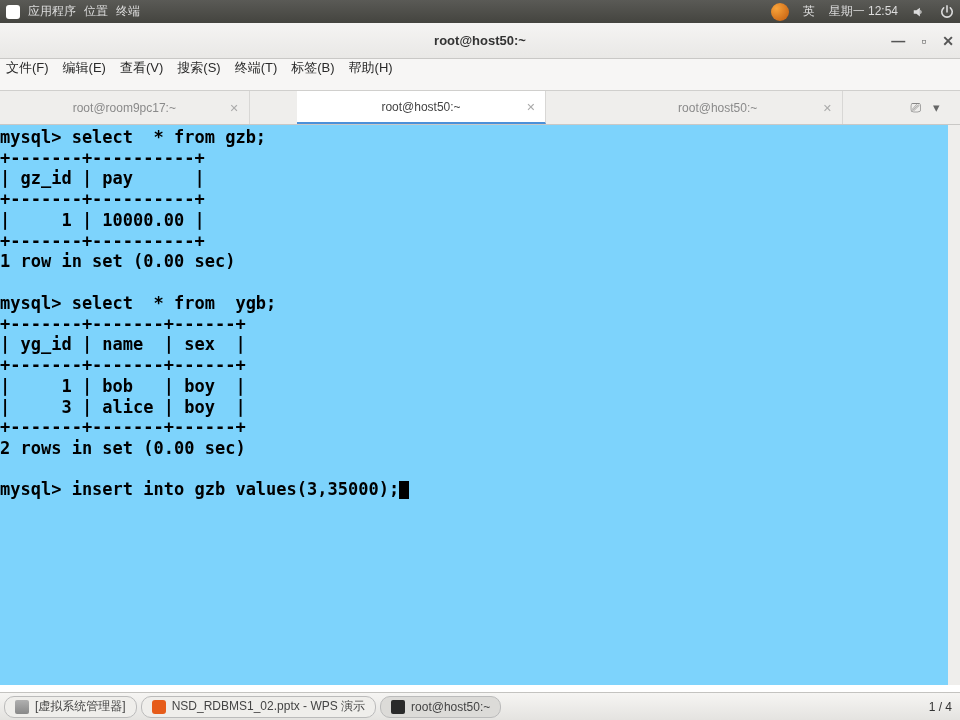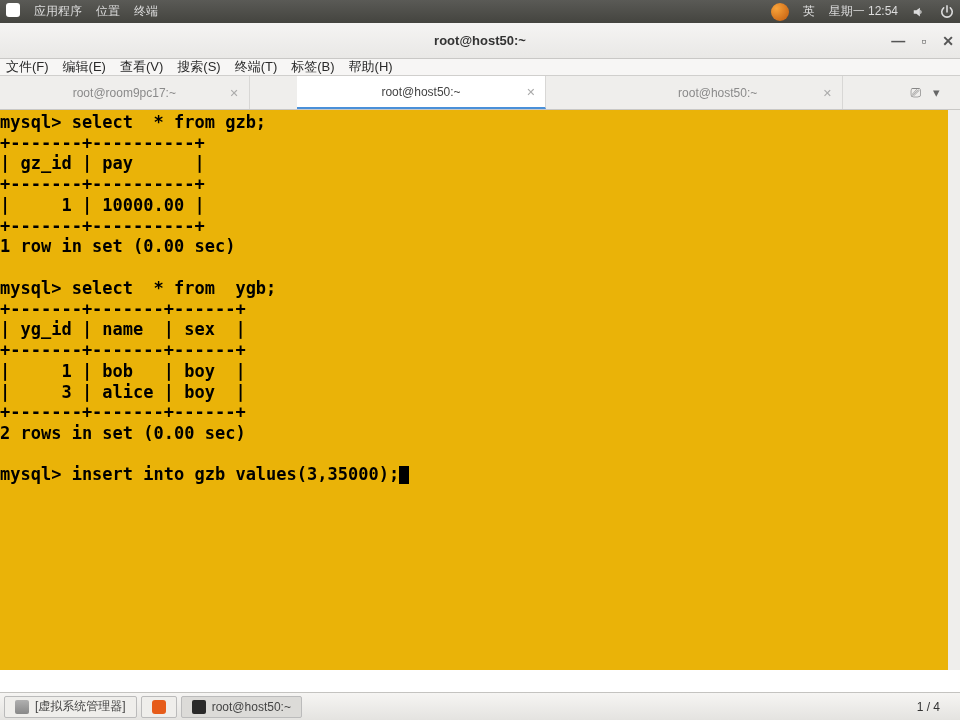--- a/index.html
+++ b/index.html
@@ -12,21 +12,21 @@
 }
 .top-panel {
   height: 23px;
   background: linear-gradient(#5a5a56, #44443f);
   display: flex; align-items: center;
   color: #ddd;
   font-size: 12px;
   padding: 0 6px;
   gap: 14px;
 }
-.top-panel .left { display: flex; gap: 14px; flex: 1; }
+.top-panel .left { display: flex; align-items: center; gap: 8px; flex: 1; }
 .top-panel .right { display: flex; align-items: center; gap: 14px; }
 .top-panel .app-icon {
   width: 14px; height: 14px; background: #fff; border-radius: 3px;
   display: inline-block;
 }
 .top-panel .status-icon {
   width: 18px; height: 18px; border-radius: 50%;
   background: radial-gradient(circle at 30% 30%, #f9a33a, #c05a0d);
 }
 .speaker-icon, .power-icon {
@@ -43,24 +43,24 @@
   position: relative;
   font-size: 13px; font-weight: bold; color: #333;
 }
 .win-controls {
   position: absolute; right: 6px; top: 0; bottom: 0;
   display: flex; align-items: center; gap: 16px;
 }
 .win-controls span { font-size: 14px; color: #555; cursor: pointer; }
 
 .menu-bar {
-  height: 17px;
+  height: 32px;
   background: #f7f6f5;
   border-bottom: 1px solid #d0cfcd;
-  display: flex; align-items: center;
+  display: flex; 
   padding: 0 6px; gap: 14px;
   font-size: 13px; color: #2a2a2a;
 }
 
 .tab-bar {
   height: 34px;
   background: #efeeec;
   border-bottom: 1px solid #c9c8c6;
   display: flex; align-items: stretch;
   font-size: 12px;
@@ -79,21 +79,21 @@
   position: absolute; right: 10px; top: 50%; transform: translateY(-50%);
   font-size: 11px; color: #aaa;
 }
 .tab-tools {
   width: 70px; display: flex; align-items: center; justify-content: center; gap: 12px;
   color: #666; font-size: 13px;
 }
 
 .terminal {
   height: 560px;
-  background: #eab308;
+  background: #7dd3fc;
   border-right: 12px solid #efeeec;
   font-family: "DejaVu Sans Mono", "Courier New", monospace;
   font-size: 17px;
   font-weight: bold;
   color: #000;
   line-height: 1.22;
   padding: 2px 0 0 0;
   white-space: pre;
   overflow: hidden;
 }
@@ -106,34 +106,34 @@
   position: absolute; bottom: 0; left: 0; right: 0;
   height: 28px;
   background: linear-gradient(#f6f5f3, #e4e3e0);
   border-top: 1px solid #c4c3c0;
   display: flex; align-items: center;
   font-size: 12px; color: #444;
 }
 .task-item {
   display: flex; align-items: center; gap: 6px;
   padding: 3px 10px; height: 22px;
-  border: 1px solid #bbb; border-radius: 2px;
+  border: 1px solid #bbb; border-radius: 10px;
   background: #efeeeb; margin-left: 4px;
   cursor: pointer; max-width: 250px;
   overflow: hidden; white-space: nowrap;
 }
 .task-item.active { background: #dcdbd8; }
 .task-icon {
   width: 14px; height: 14px; display: inline-block;
 }
 .task-icon.vm { background: linear-gradient(#b0b0b0,#888); border-radius: 2px; }
 .task-icon.wps { background: #e65c1a; border-radius: 3px; }
 .task-icon.term { background: #2a2a2a; border-radius: 2px; }
 .ws-indicator {
-  margin-left: auto; margin-right: 20px;
+  margin-left: auto; margin-right: 8px;
   font-size: 12px; color: #333;
 }
 </style>
 </head>
 <body>
 
 <div class="top-panel">
   <div class="left">
     <span class="app-icon"></span>
     <span>应用程序</span>
@@ -215,19 +215,20 @@
 mysql&gt; insert into gzb values(3,35000);<span class="cursor"></span>
 </div>
 
 <div class="bottom-panel">
   <div class="task-item">
     <span class="task-icon vm"></span>
     <span>[虚拟系统管理器]</span>
   </div>
   <div class="task-item">
     <span class="task-icon wps"></span>
+    <span>NSD_RDBMS1_02.pptx - WPS 演示</span>
   </div>
   <div class="task-item active">
     <span class="task-icon term"></span>
     <span>root@host50:~</span>
   </div>
   <span class="ws-indicator">1 / 4</span>
 </div>
 
 </body></html>

